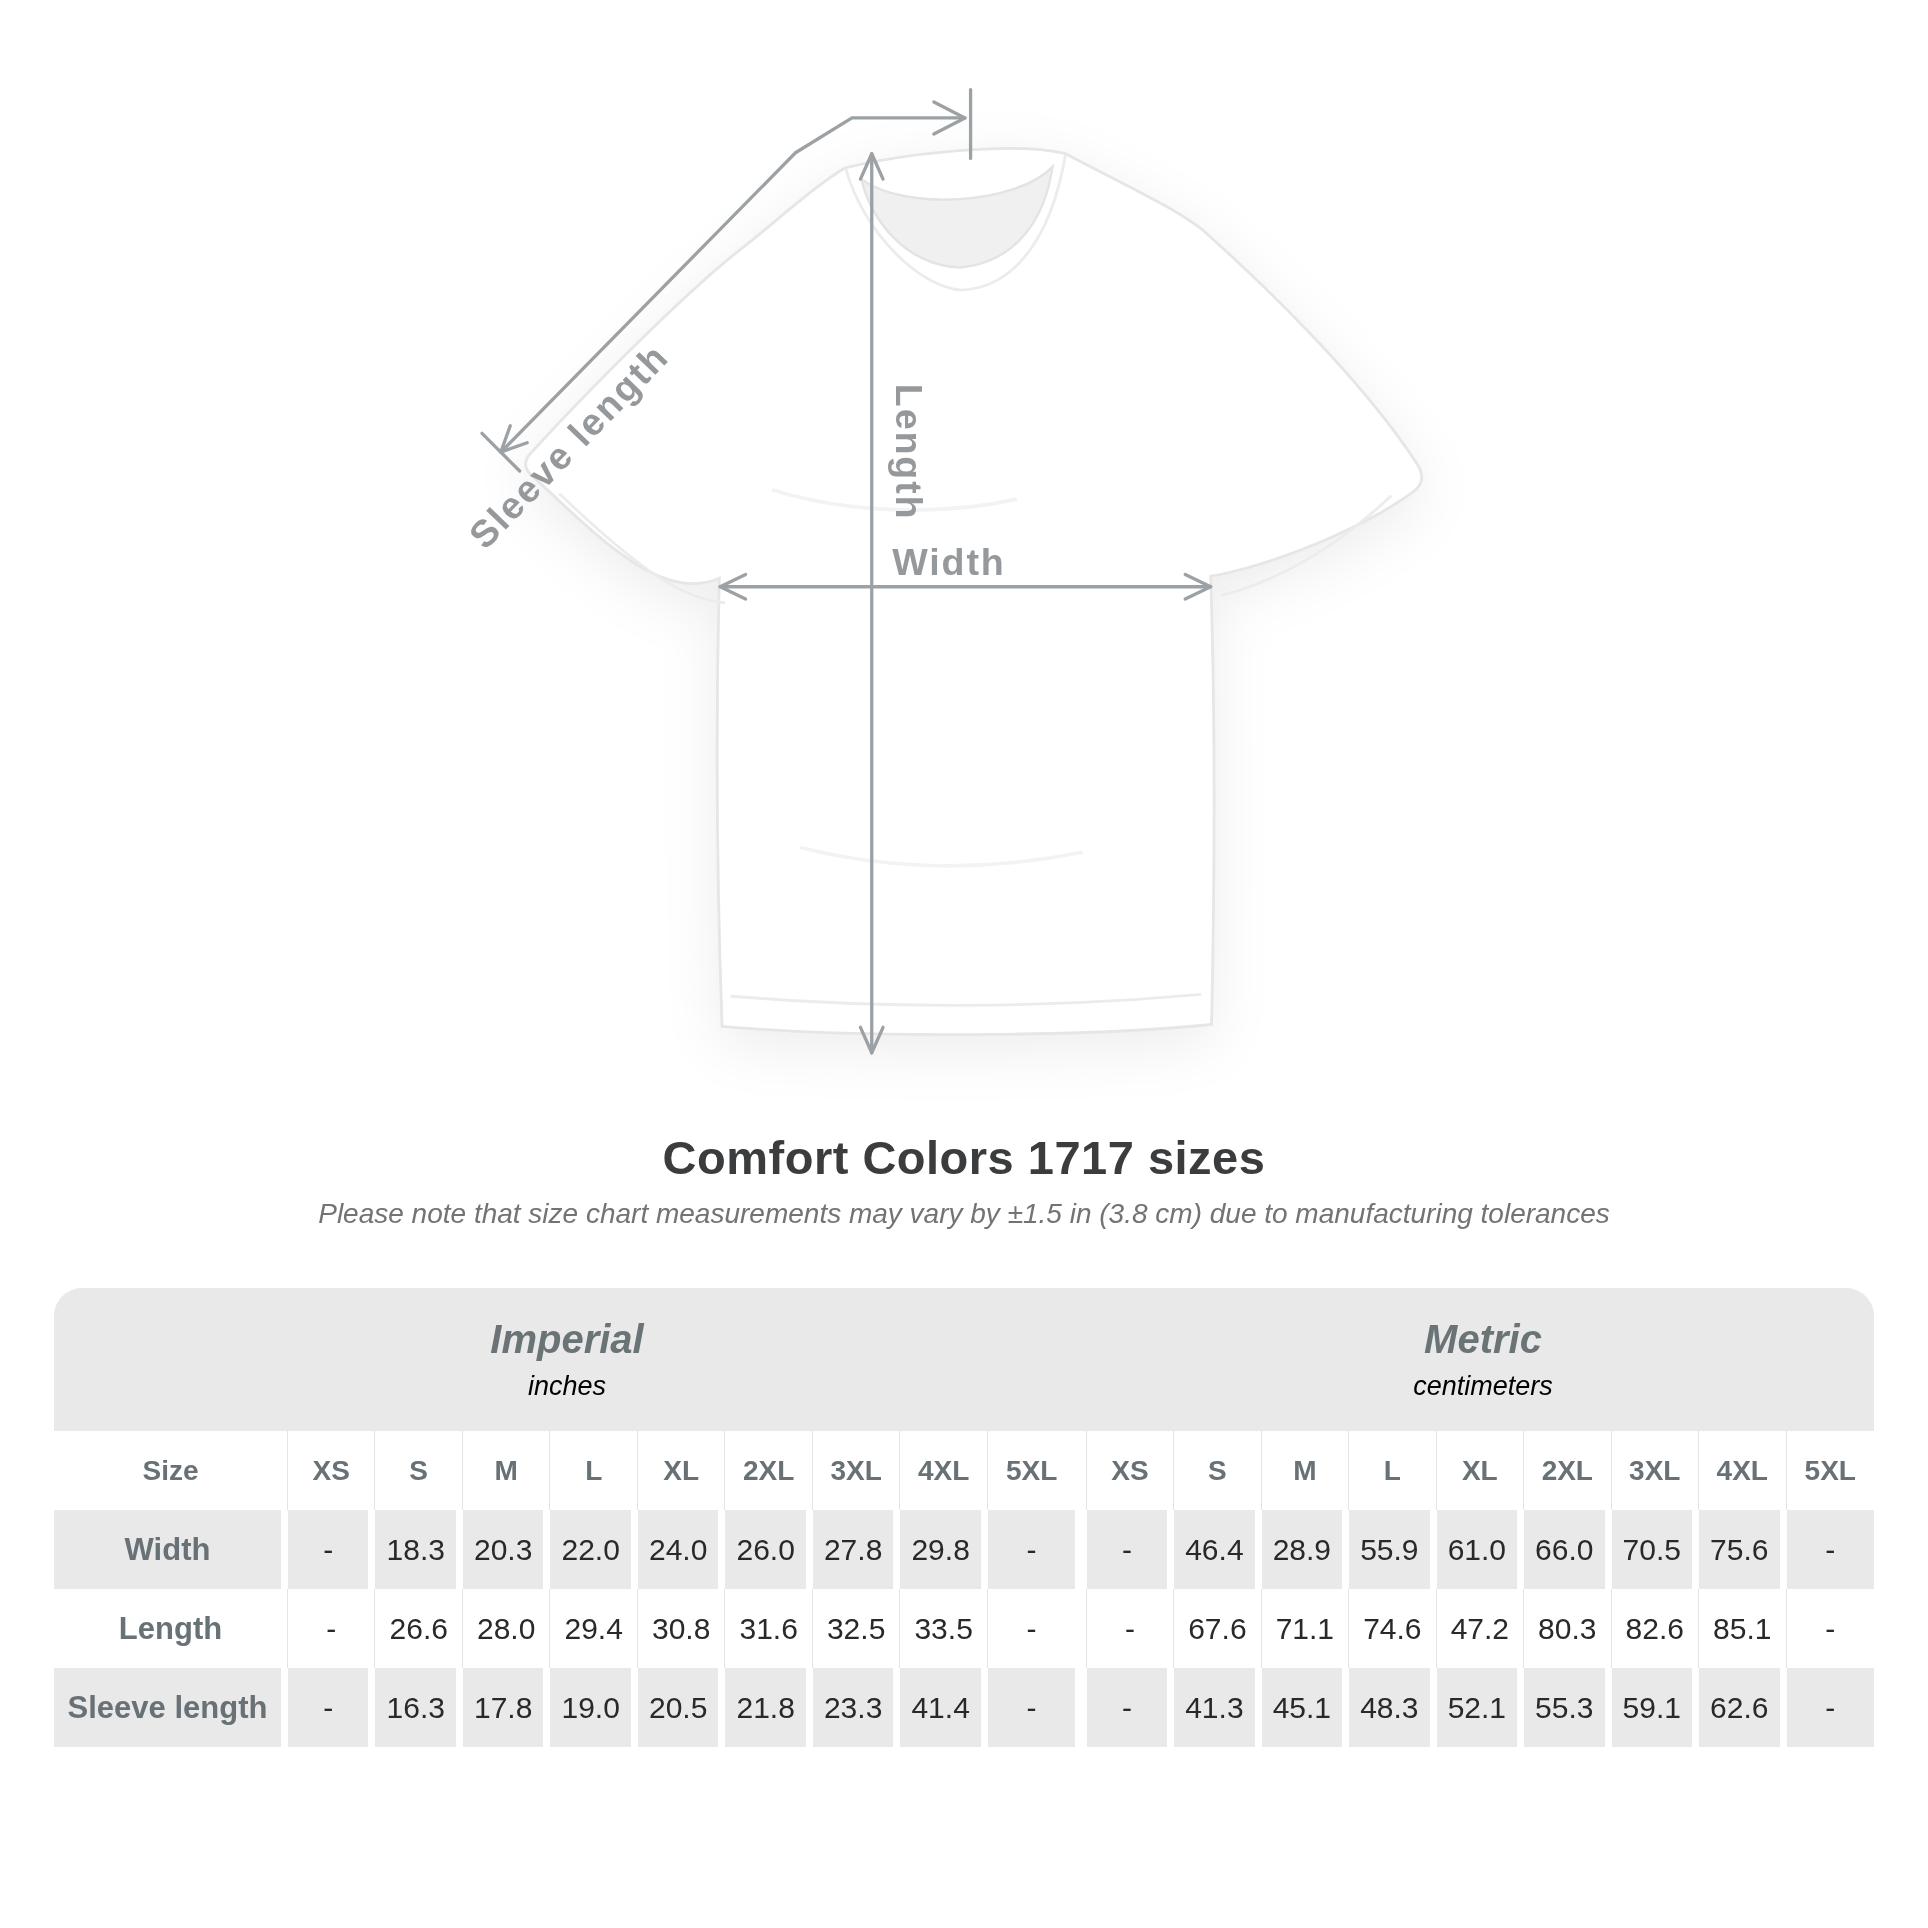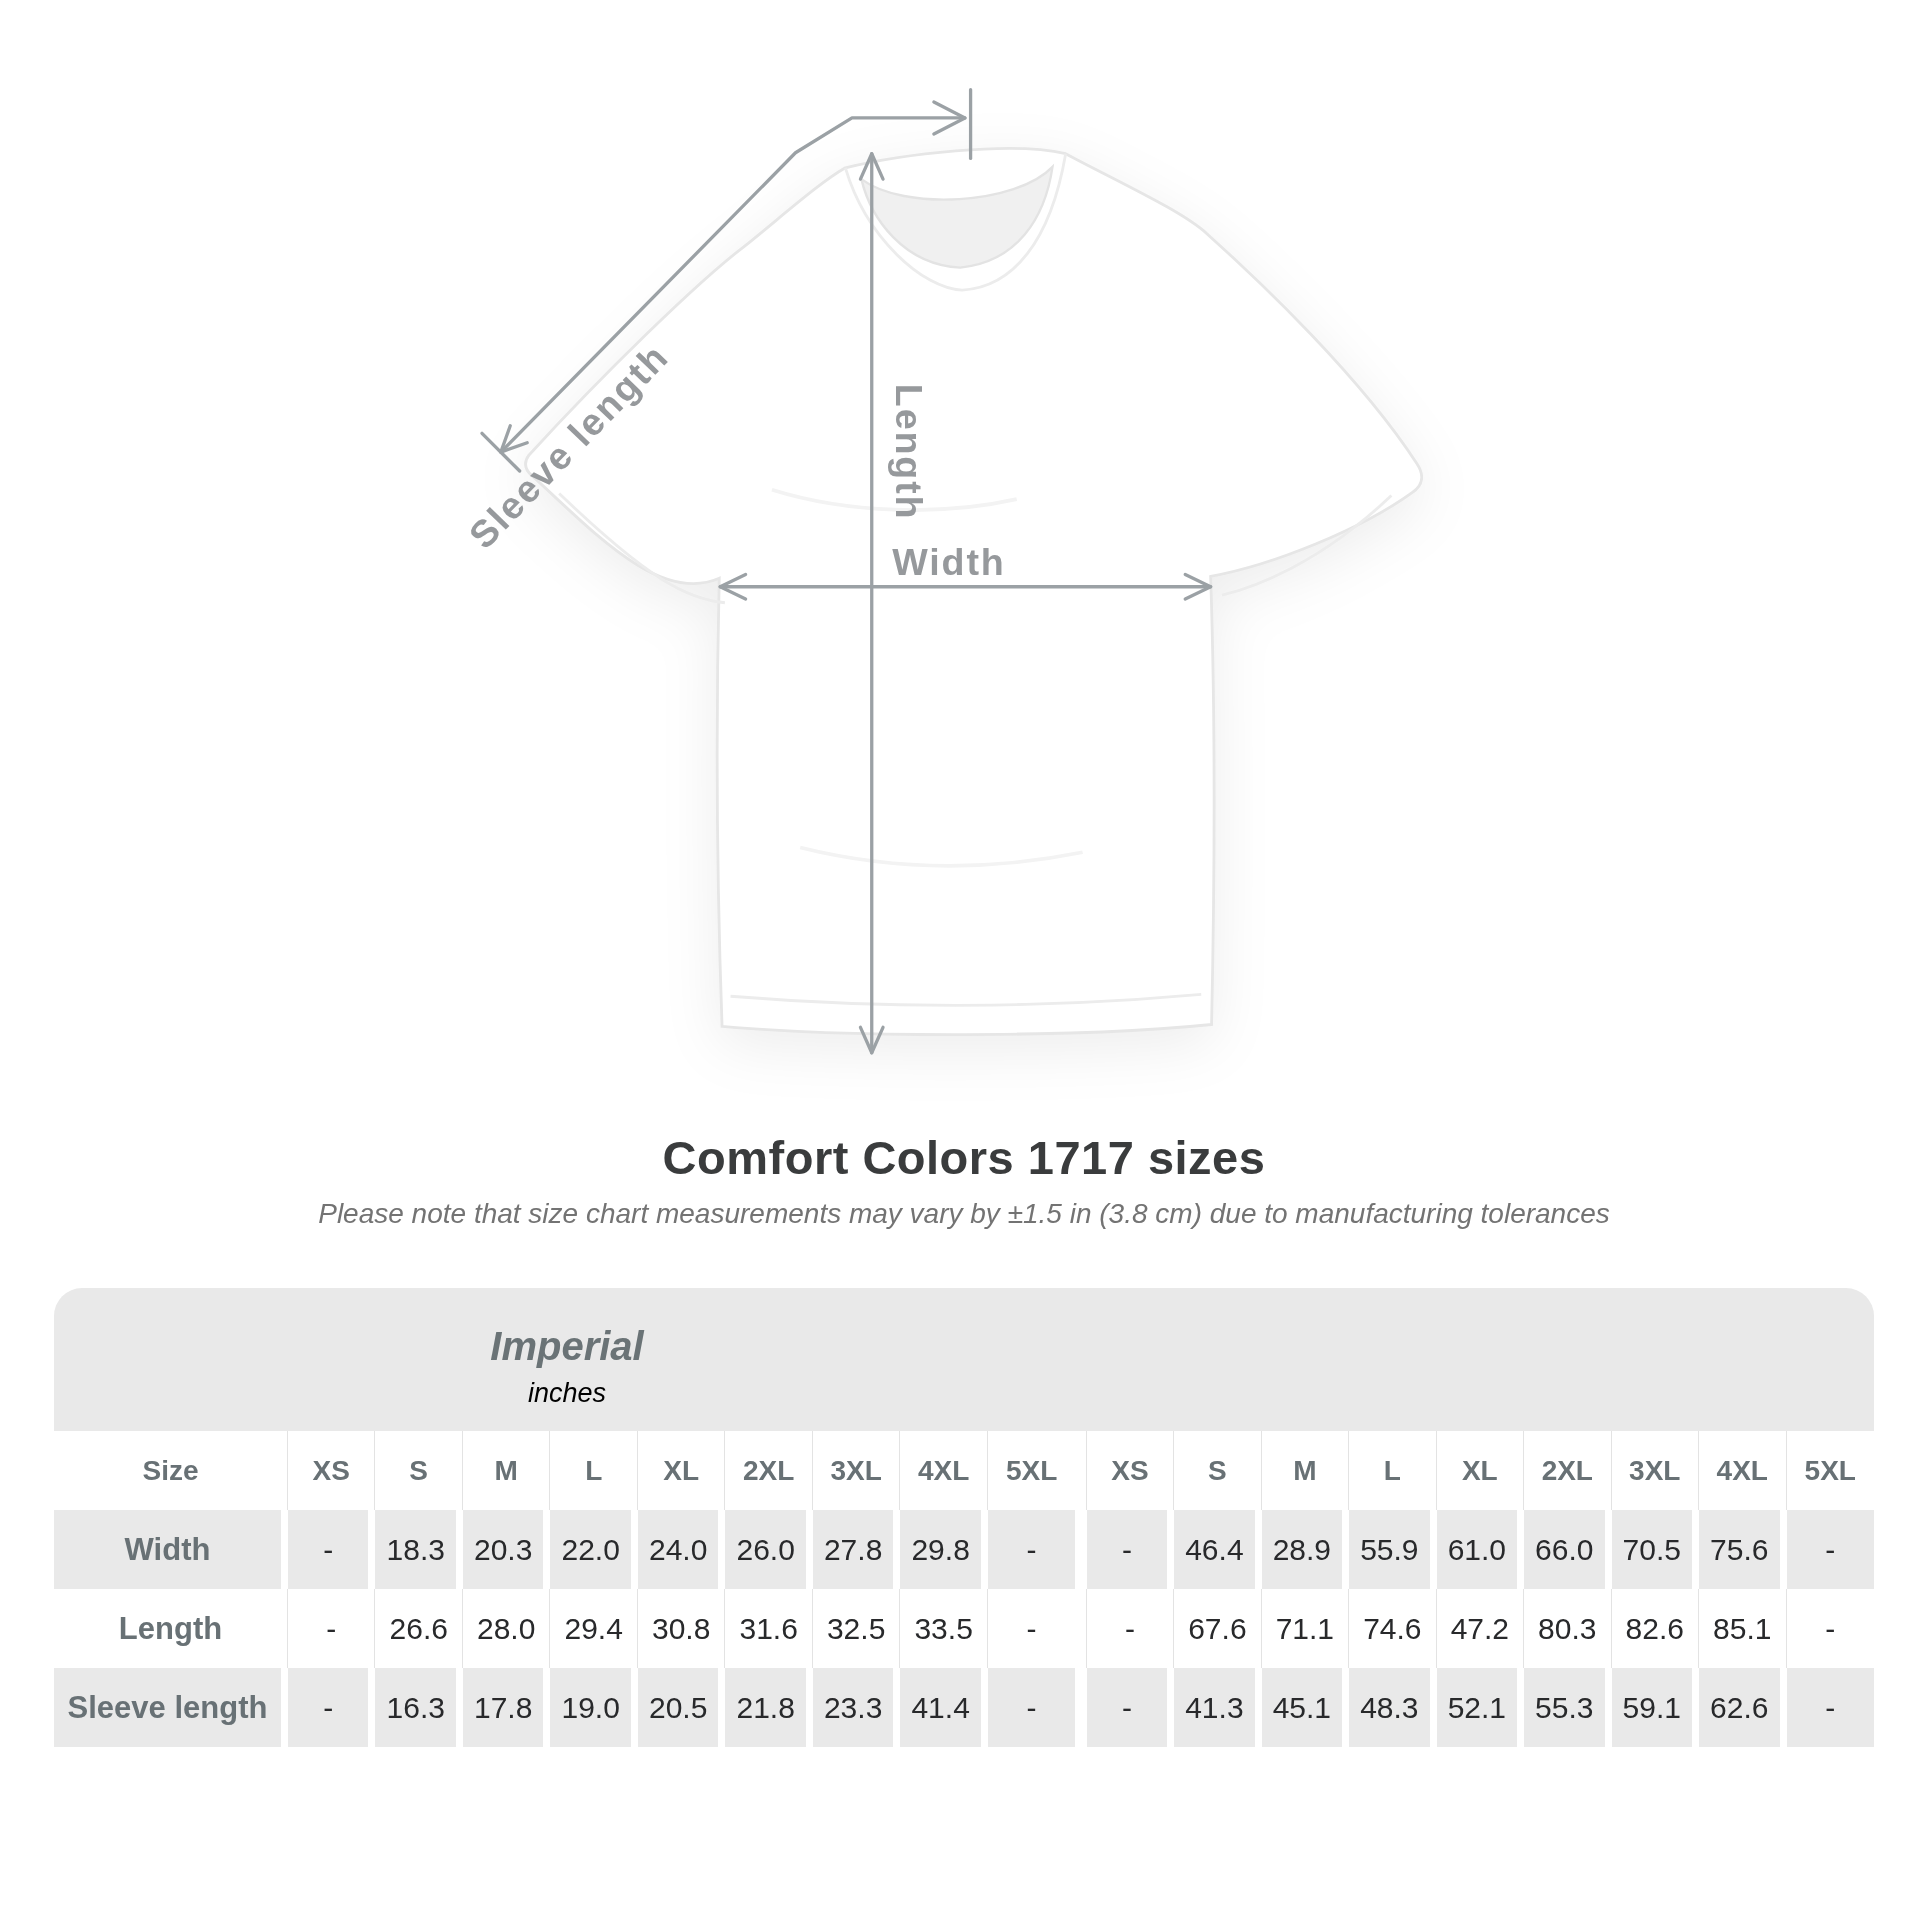--- a/index.html
+++ b/index.html
@@ -29,21 +29,21 @@
   }
   
   .size-table{
     position:absolute;left:54px;top:1288px;width:1820px;height:584px;
     border-radius:28px;overflow:hidden;background:#ffffff;
   }
   .unit-band{
     height:143px;background:#e9e9e9;position:relative;
   }
   .unit-group{position:absolute;top:0;height:100%;display:flex;flex-direction:column;
-    align-items:center;justify-content:center;gap:9.4px;transform:translateX(-50%);margin-top:7px;}
+    align-items:center;justify-content:center;gap:9.4px;transform:translateX(-50%);}
   .unit-group .g-name{font-size:40px;font-weight:bold;font-style:italic;color:#6a7376;}
   .unit-group .g-unit{font-size:27px;font-style:italic;color:#000000;}
   .unit-imperial{left:513px;}
   .unit-metric{left:1429px;}
   .trow{
     display:grid;height:79px;
     grid-template-columns:234px repeat(9,1fr) 11.3px repeat(9,1fr);
   }
   .cell{display:flex;align-items:center;justify-content:center;box-sizing:border-box;}
   .row-white .cell{border-right:1.9px solid #e3e3e3;background:#ffffff;}
@@ -123,20 +123,24 @@
 <div class="title">Comfort Colors 1717 sizes</div>
 <div class="subtitle">Please note that size chart measurements may vary by ±1.5 in (3.8 cm) due to manufacturing tolerances</div>
 
 <div class="size-table">
 
   <div class="unit-band">
     <div class="unit-group unit-imperial">
       <div class="g-name">Imperial</div>
       <div class="g-unit">inches</div>
     </div>
+    <div class="unit-group unit-metric">
+      <div class="g-name">Metric</div>
+      <div class="g-unit">centimeters</div>
+    </div>
   </div>
 
   <div class="trow row-white">
     <div class="cell hdr">Size</div>
     <div class="bind-list"><div class="cell hdr">XS</div><div class="cell hdr">S</div><div class="cell hdr">M</div><div class="cell hdr">L</div><div class="cell hdr">XL</div><div class="cell hdr">2XL</div><div class="cell hdr">3XL</div><div class="cell hdr">4XL</div><div class="cell hdr">5XL</div></div>
     <div class="cell spacer"></div>
     <div class="bind-list"><div class="cell hdr">XS</div><div class="cell hdr">S</div><div class="cell hdr">M</div><div class="cell hdr">L</div><div class="cell hdr">XL</div><div class="cell hdr">2XL</div><div class="cell hdr">3XL</div><div class="cell hdr">4XL</div><div class="cell hdr">5XL</div></div>
   </div>
 
   <div class="trow row-gray">

